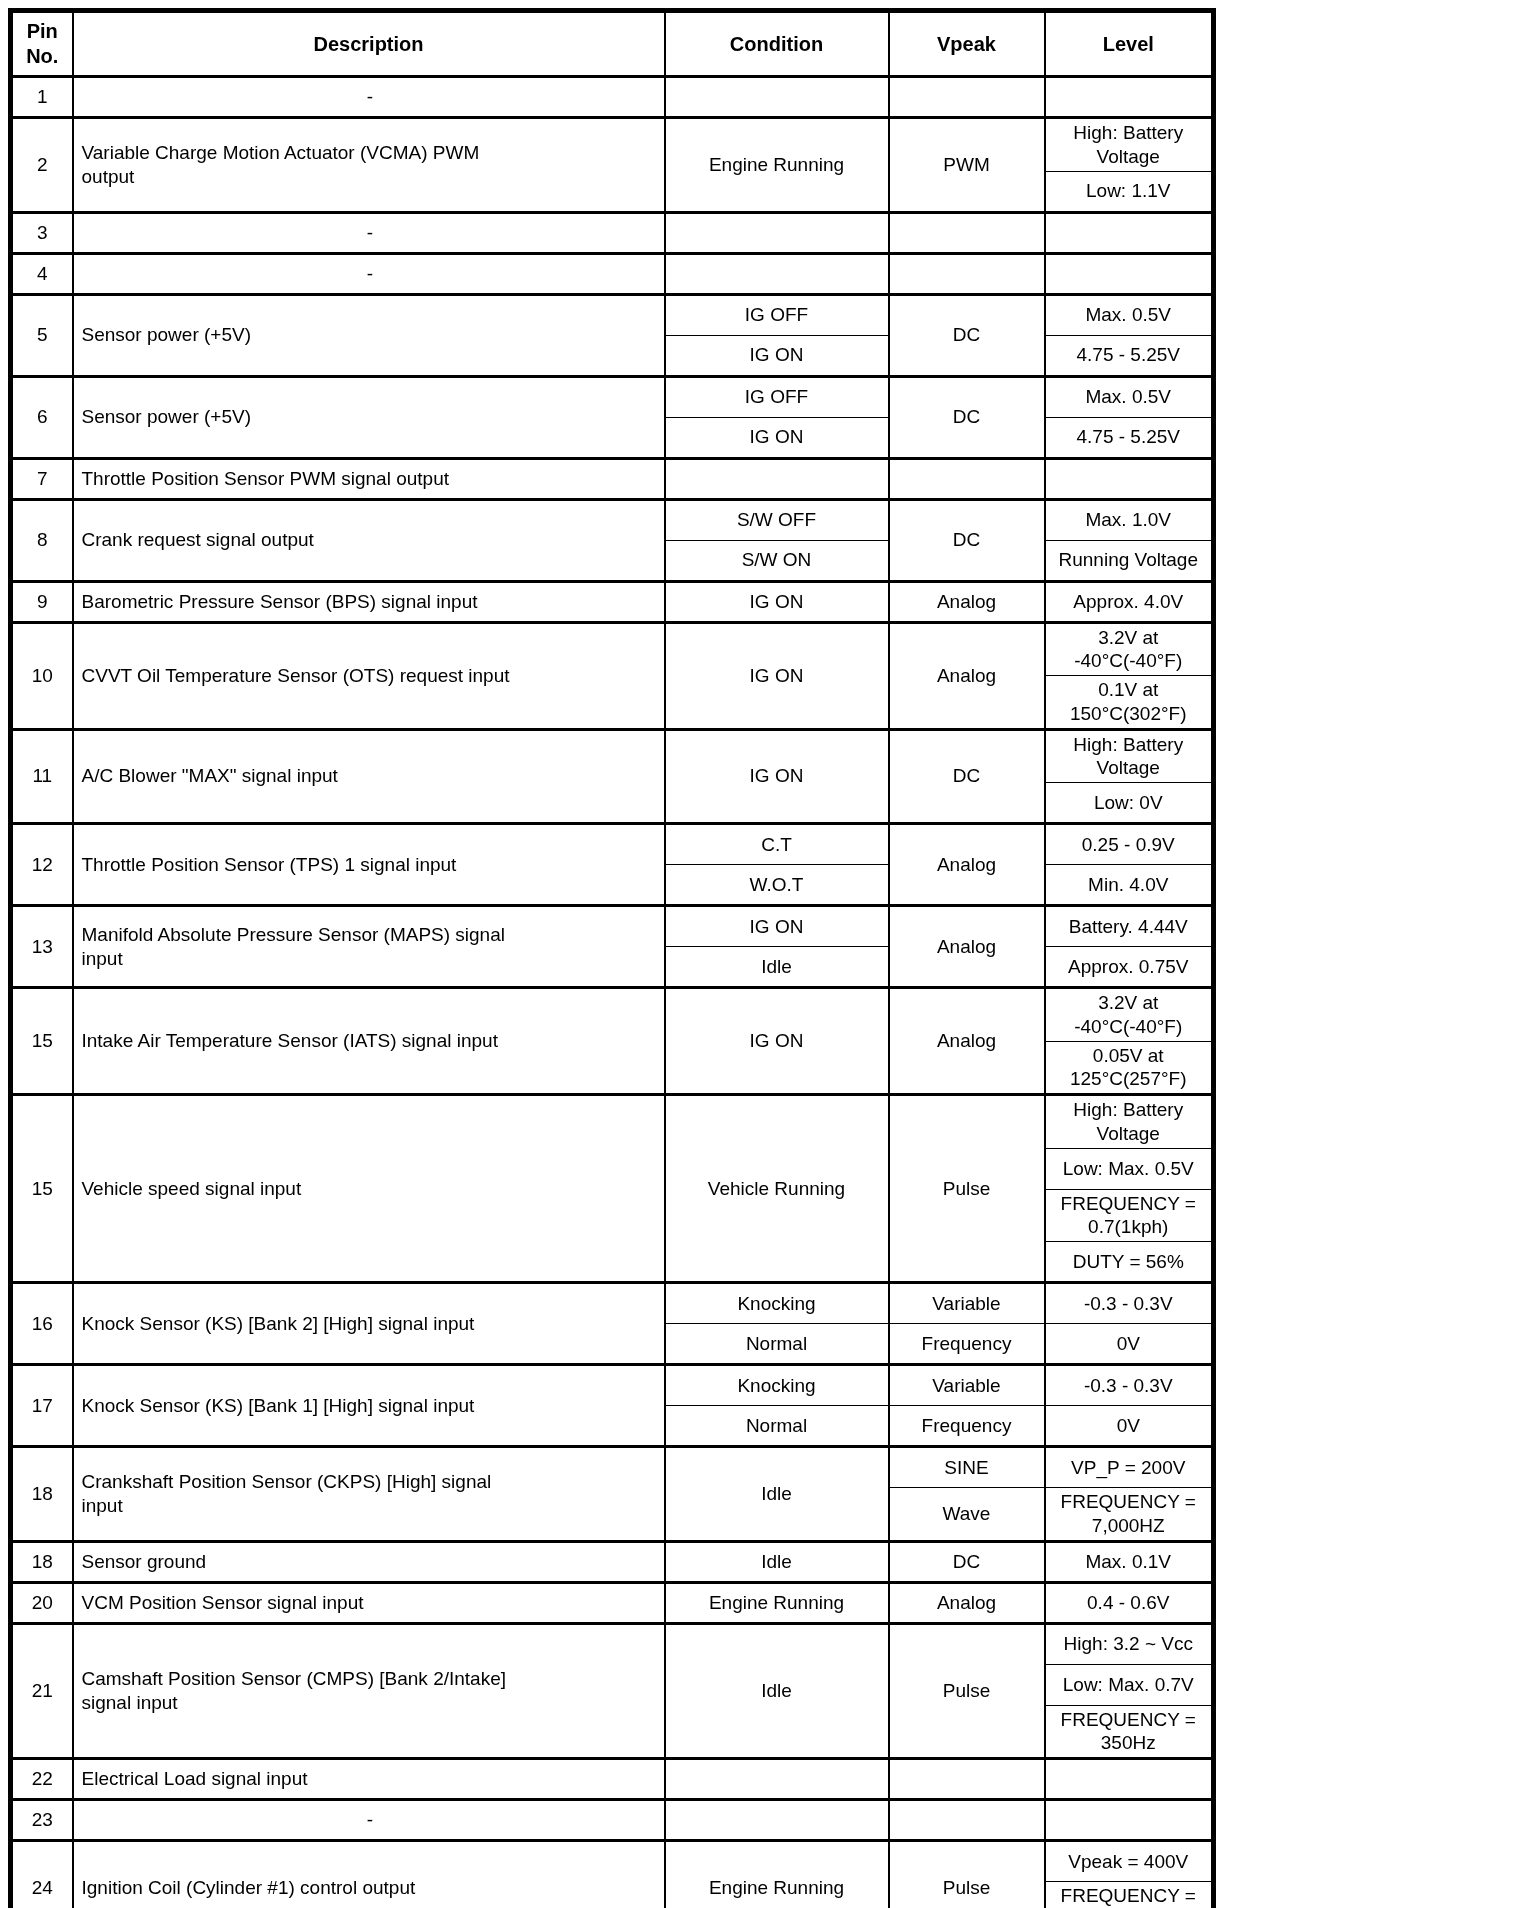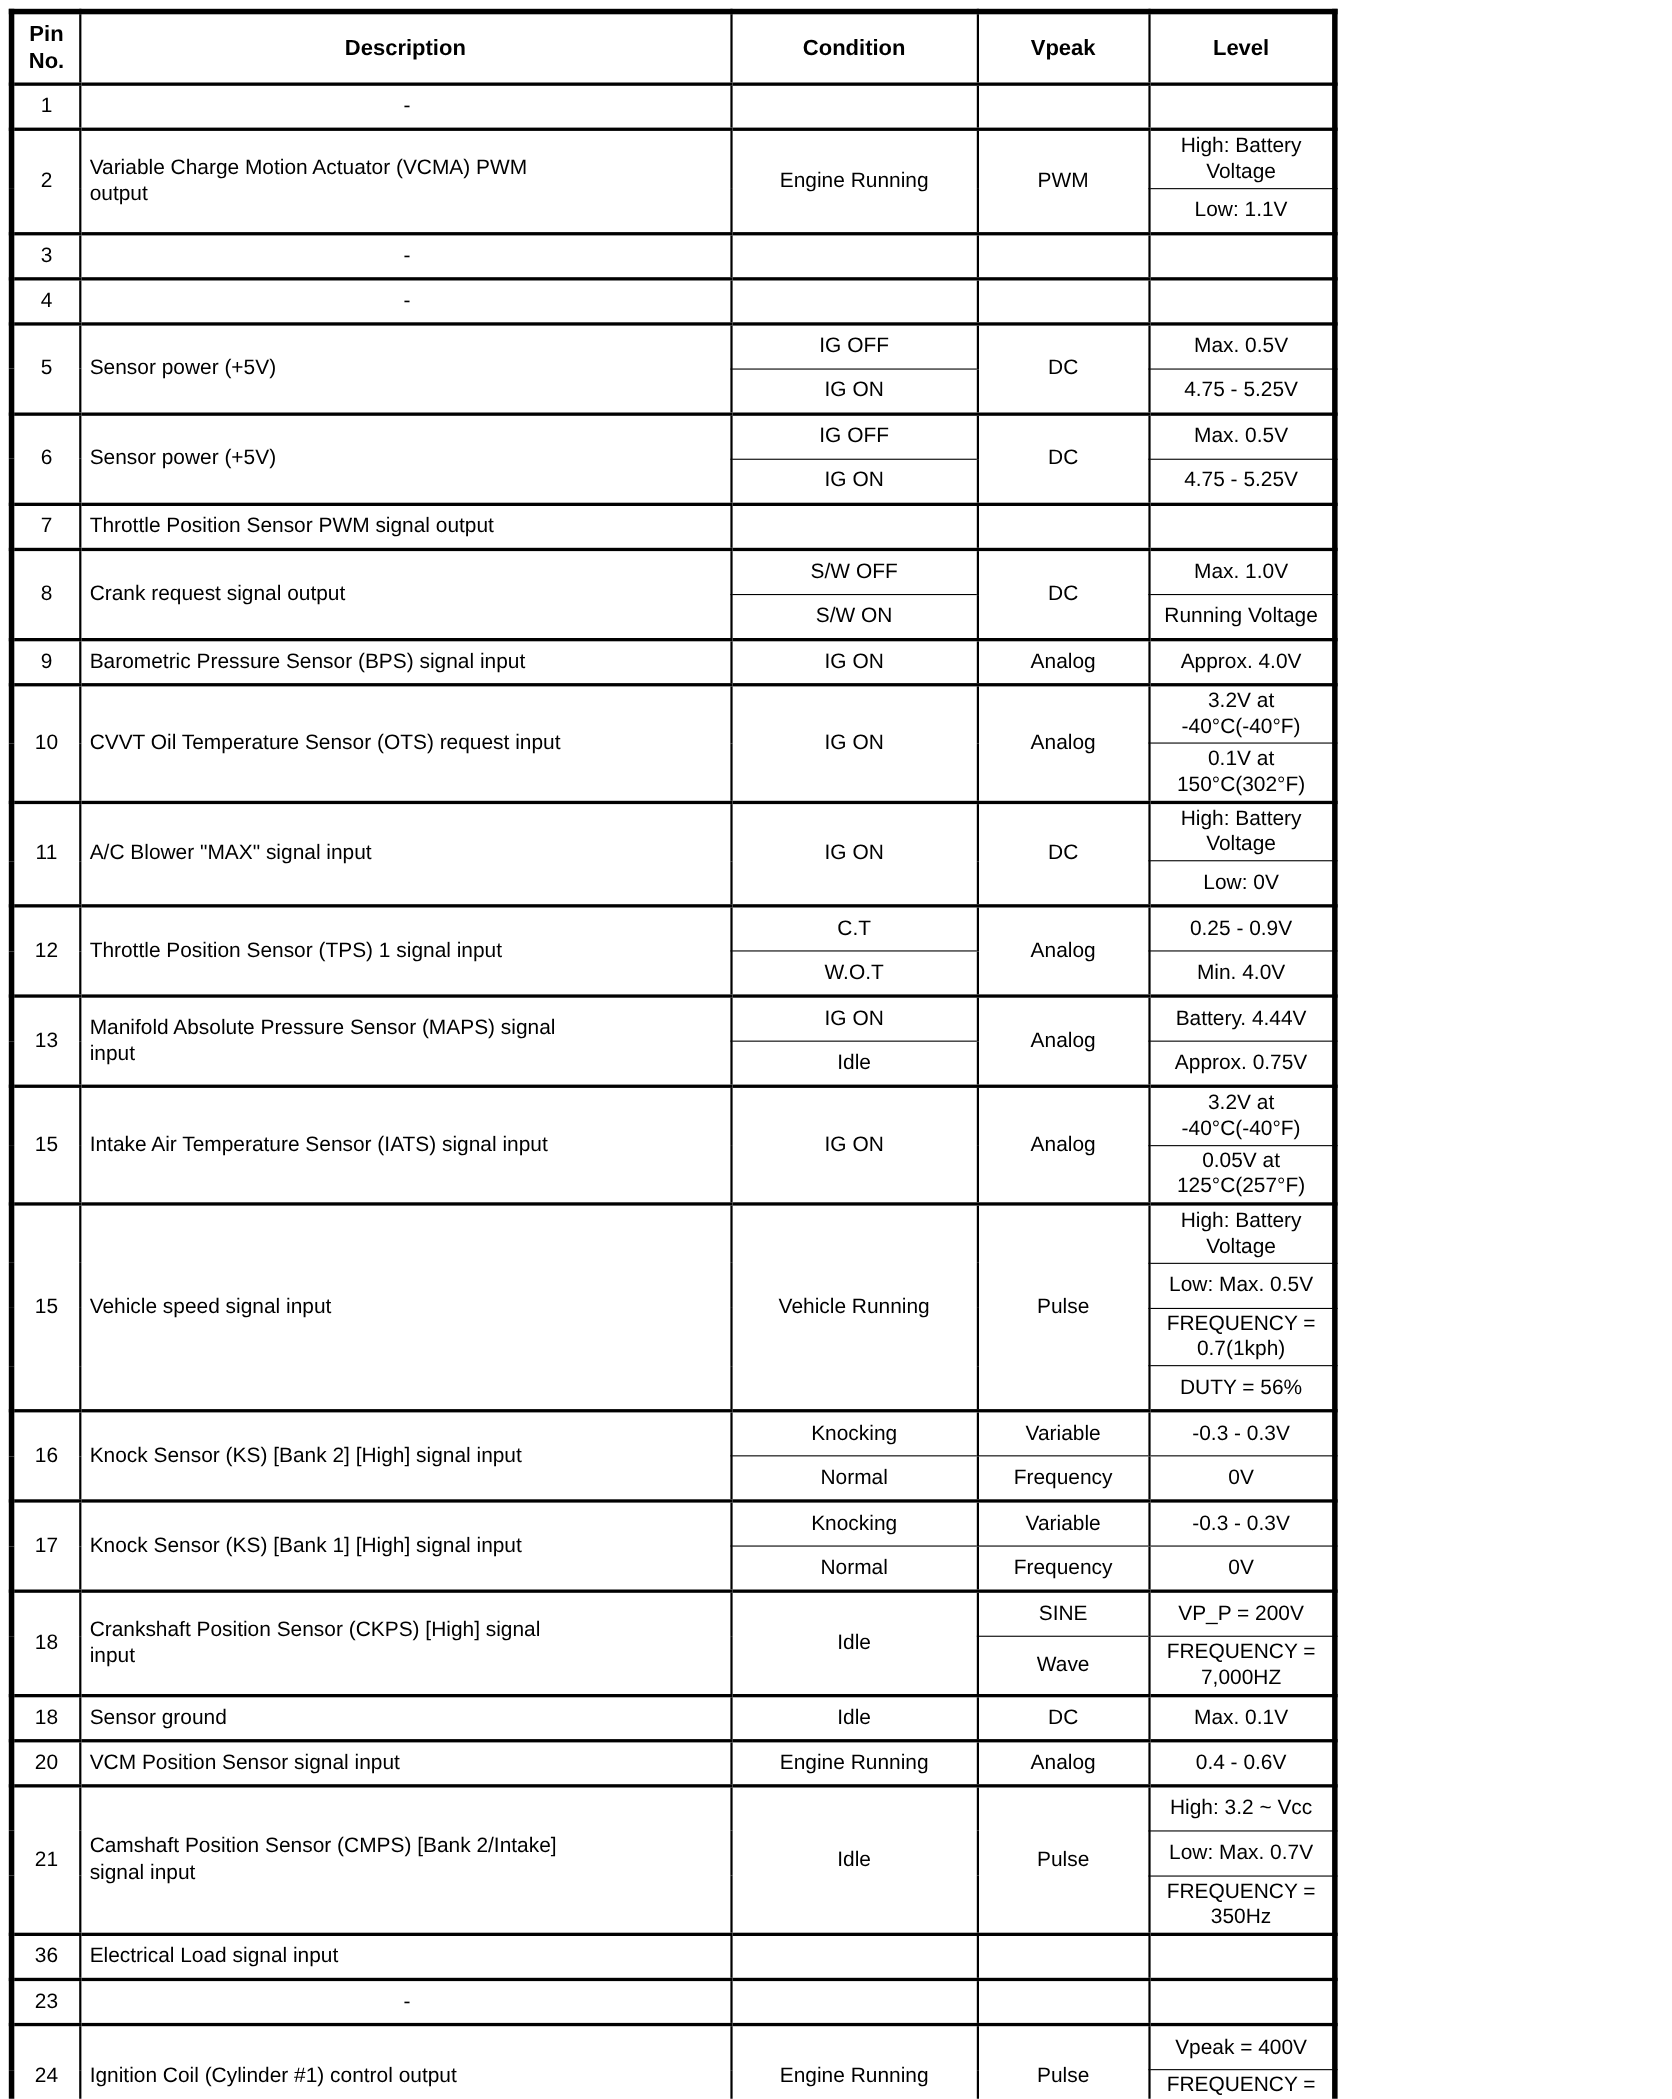--- a/index.html
+++ b/index.html
@@ -279,21 +279,21 @@
           <td class="type" rowspan="3">Pulse</td>
           <td class="level">High: 3.2 ~ Vcc</td>
         </tr>
         <tr class="sub-row">
           <td class="level">Low: Max. 0.7V</td>
         </tr>
         <tr class="sub-row">
           <td class="level">FREQUENCY = 350Hz</td>
         </tr>
         <tr class="row-start">
-          <td class="pin" rowspan="1">36</td>
+          <td class="pin" rowspan="1">22</td>
           <td class="desc" rowspan="1">Electrical Load signal input</td>
           <td class="cond" rowspan="1"></td>
           <td class="type" rowspan="1"></td>
           <td class="level" rowspan="1"></td>
         </tr>
         <tr class="row-start">
           <td class="pin" rowspan="1">23</td>
           <td class="desc dash" rowspan="1">-</td>
           <td class="cond" rowspan="1"></td>
           <td class="type" rowspan="1"></td>

